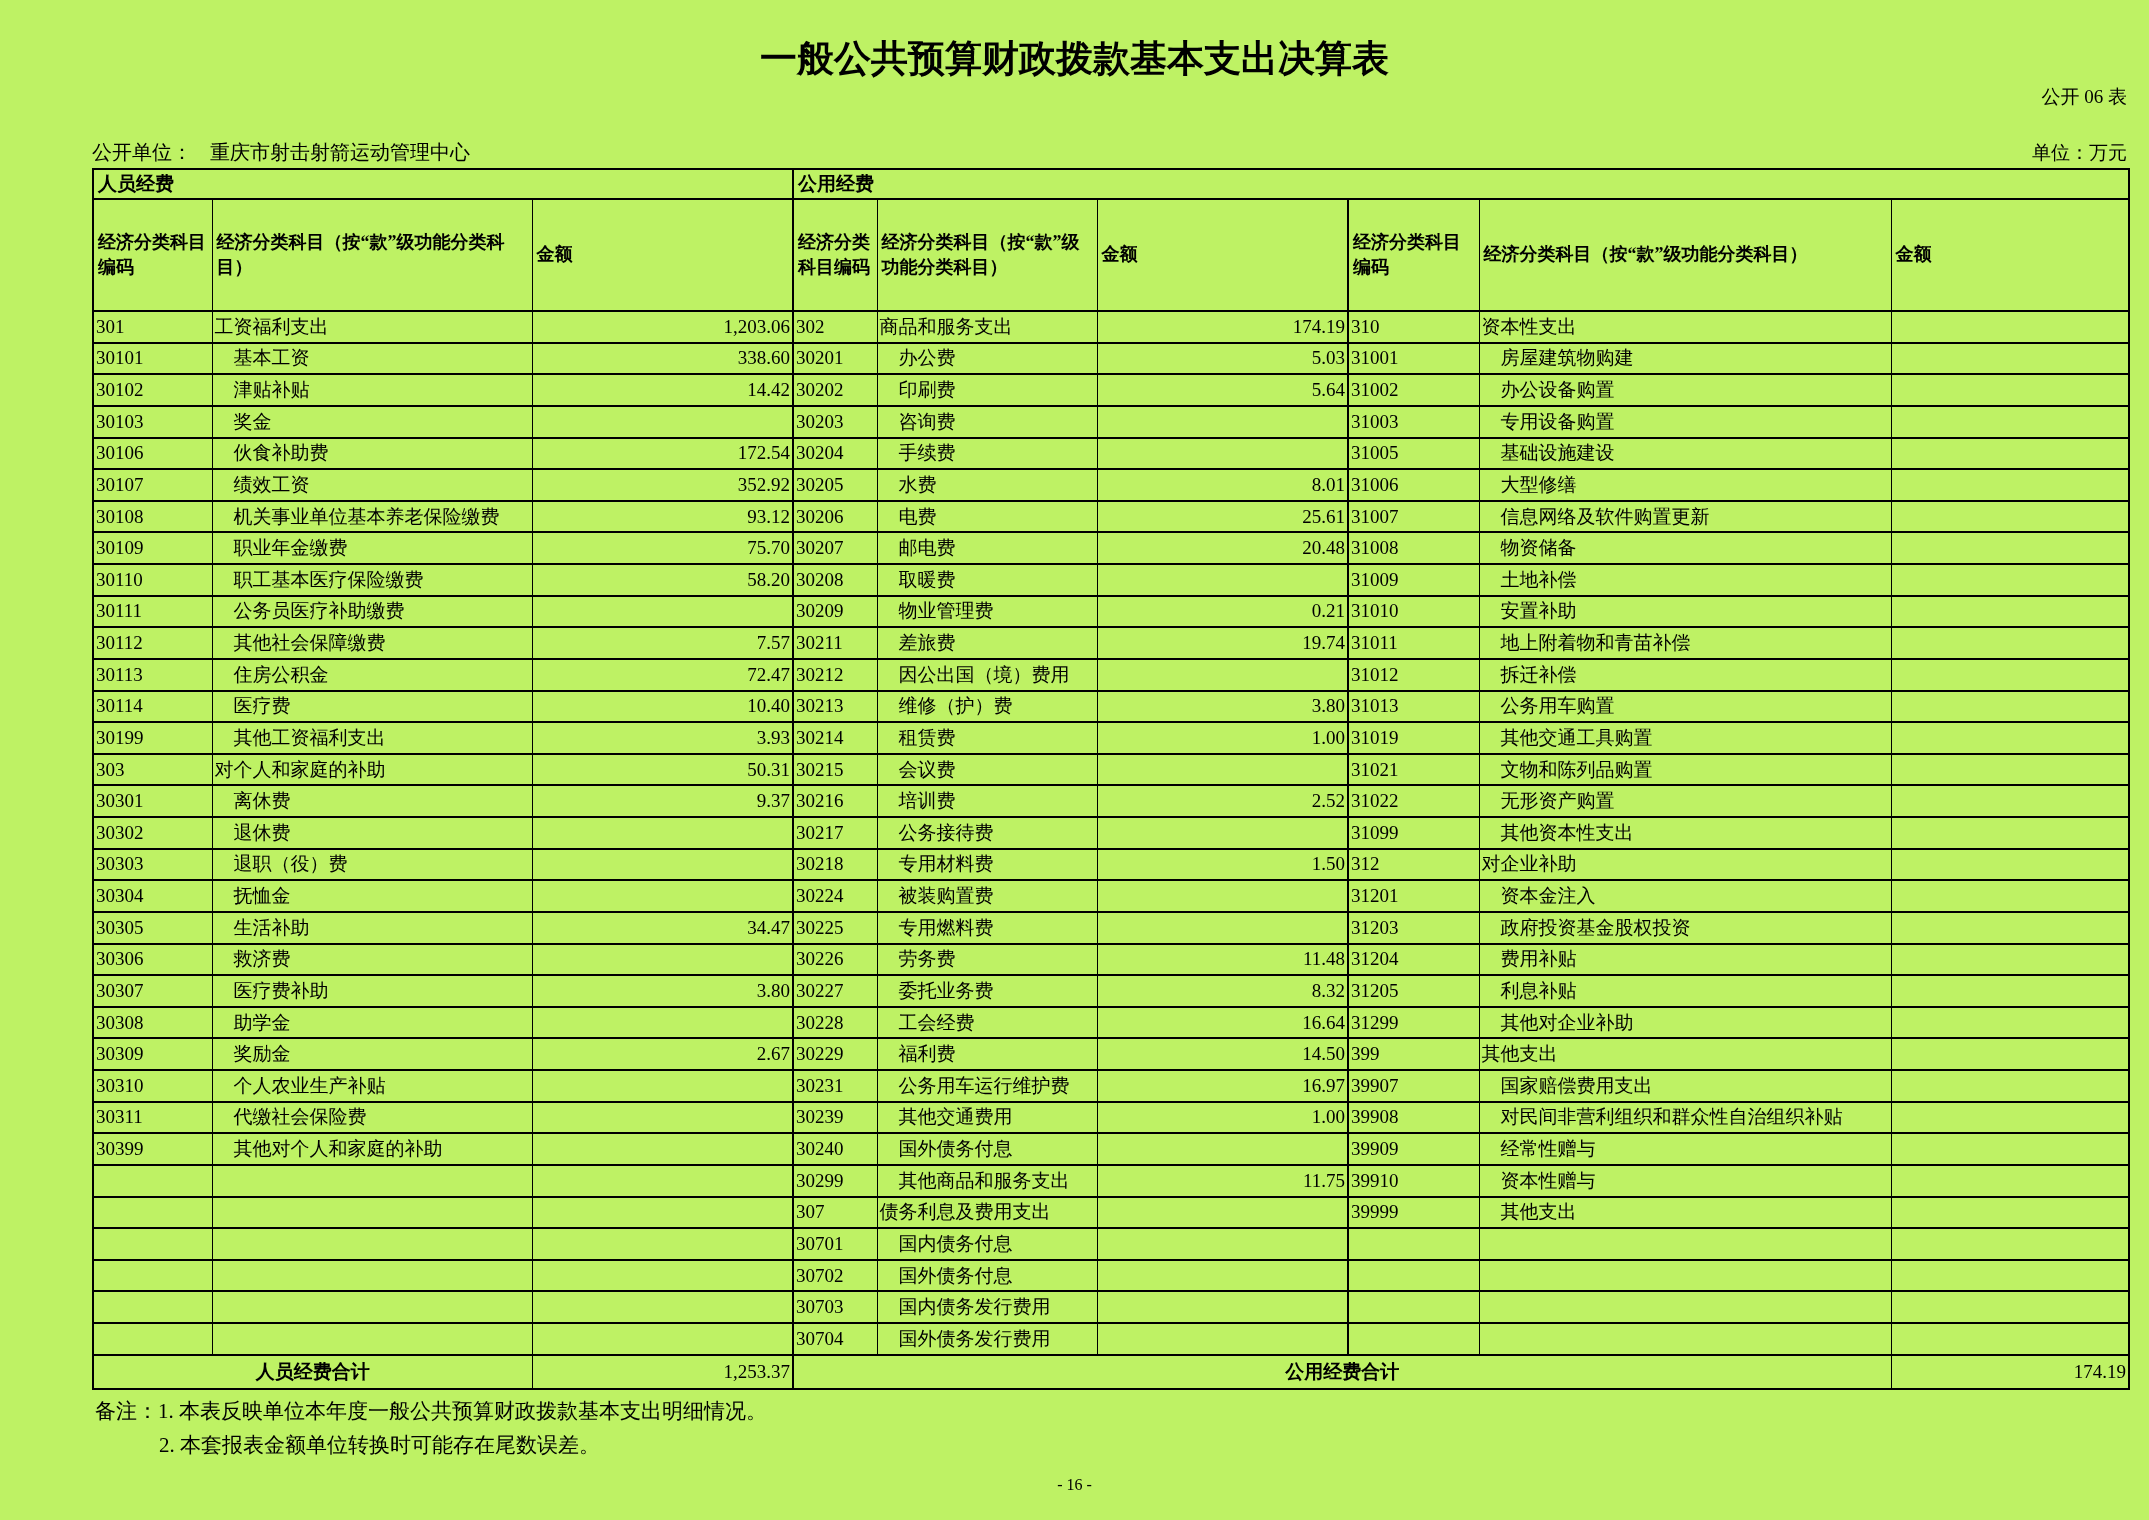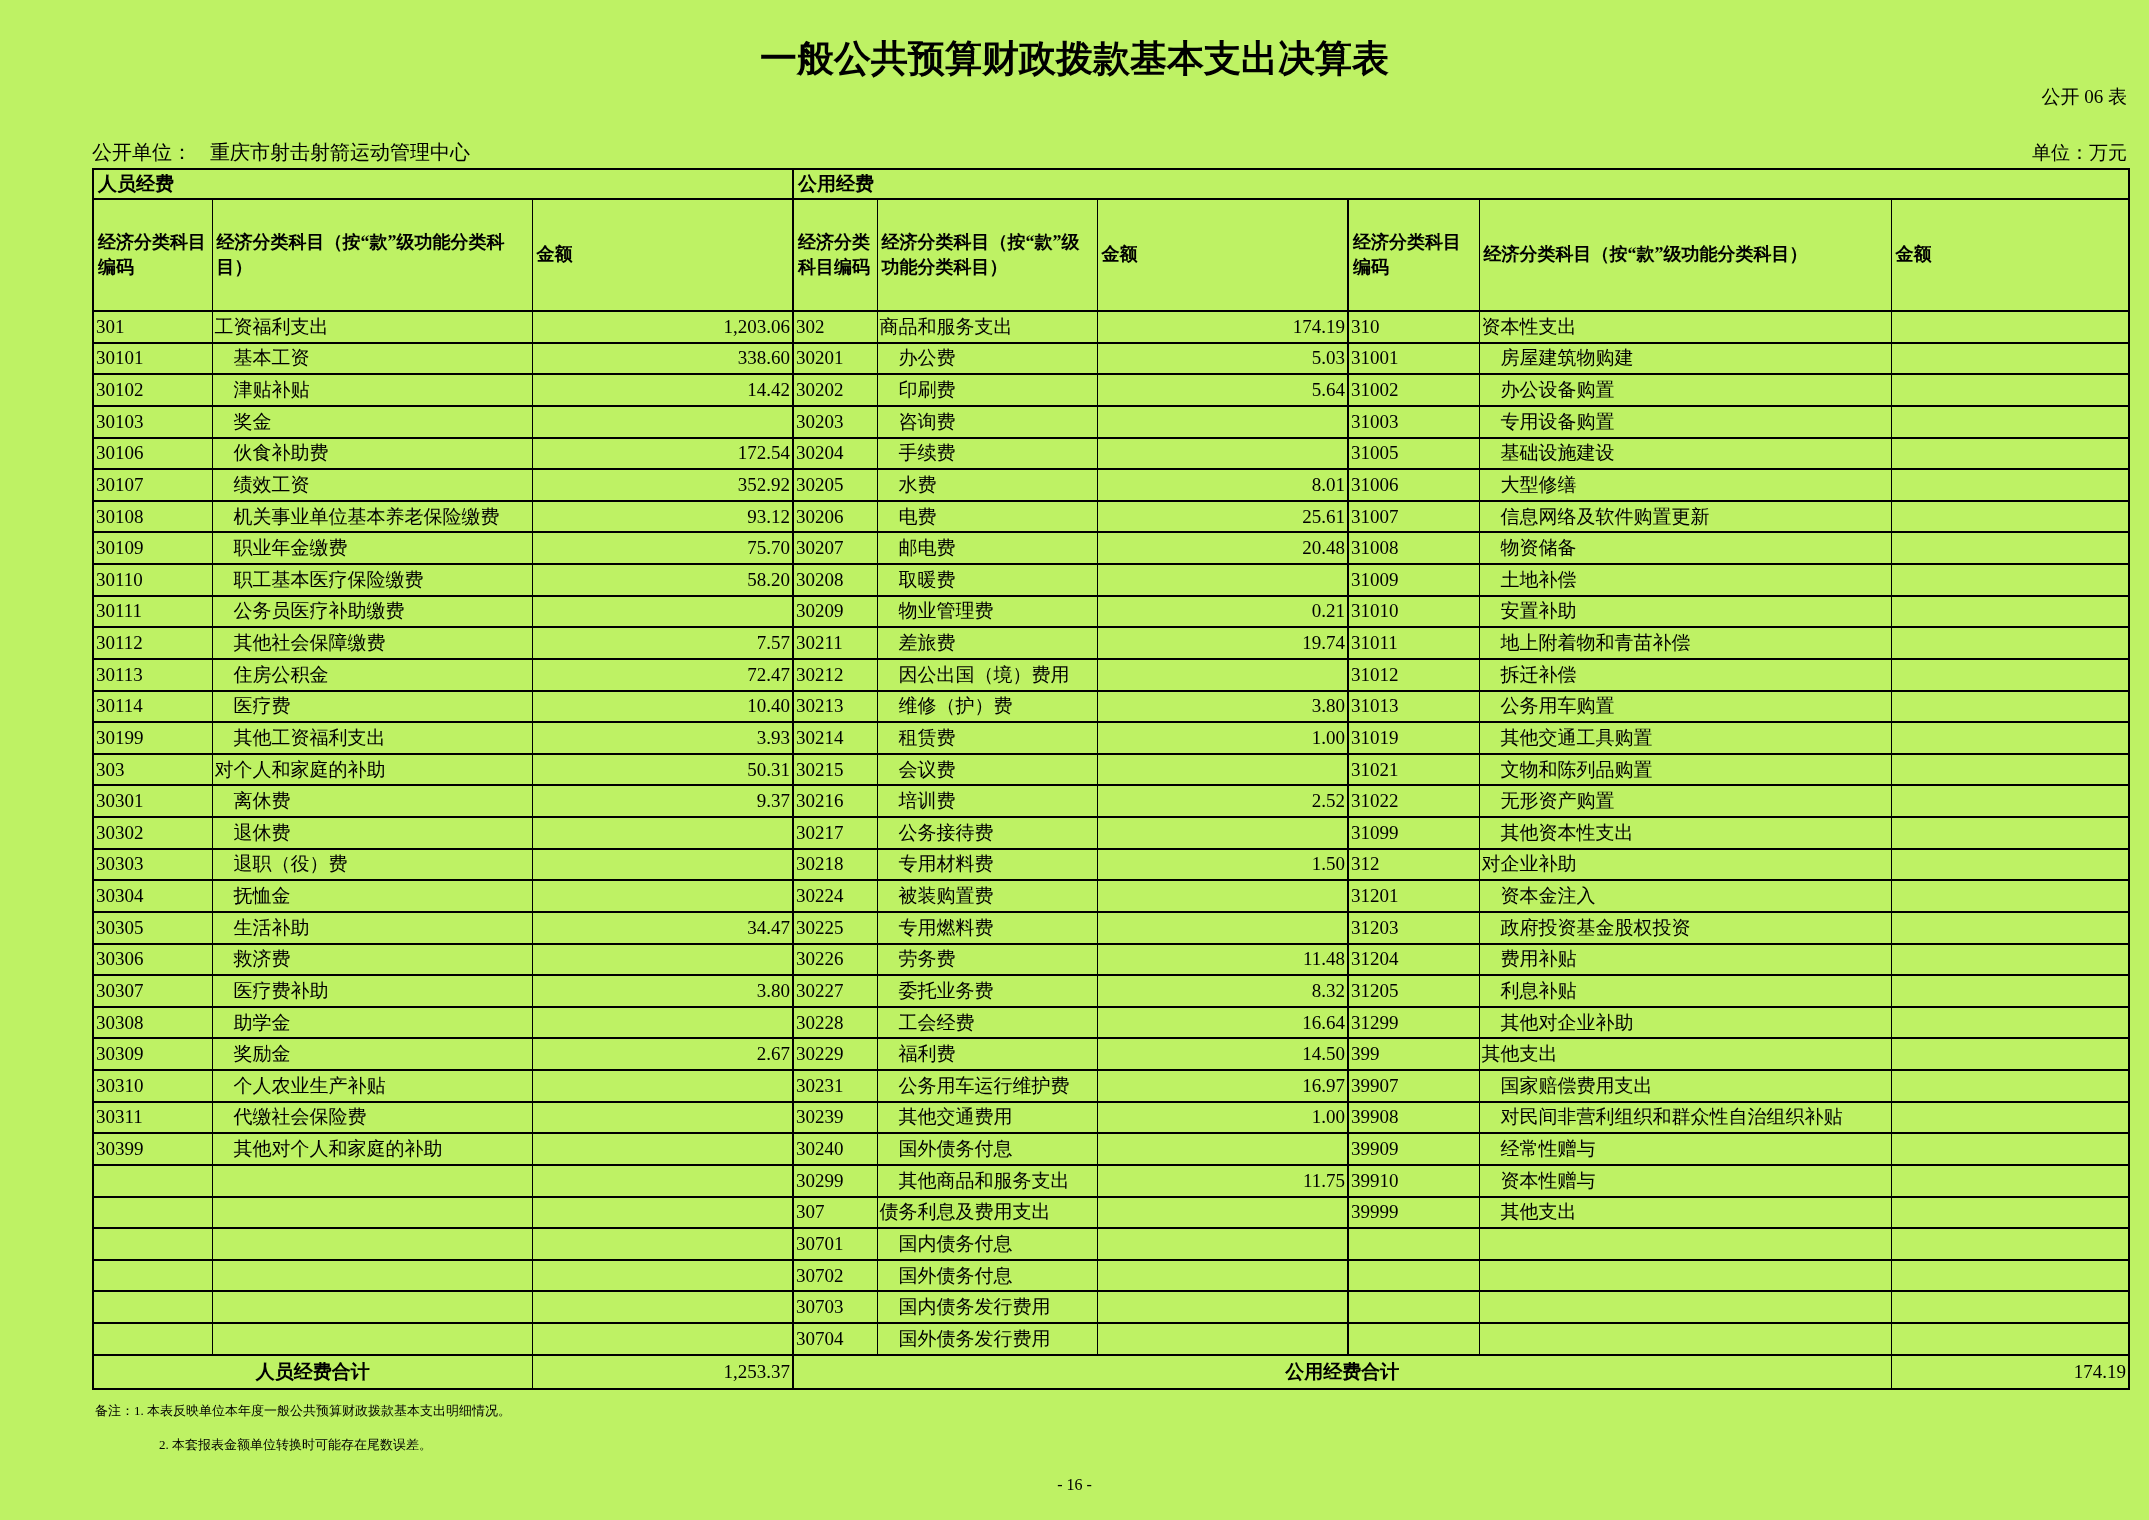--- a/index.html
+++ b/index.html
@@ -32,21 +32,21 @@
   .main td.code { text-align:left; }
   .main td.subject { text-align:left; }
   .main td.amount { text-align:right; }
   .sec { border-left-width:2px !important; }
   tr.group-row { height:30px; }
   tr.group-row th { font-size:19px; }
   tr.colhead-row { height:112px;border-radius:15px; }
   tr.total-row { height:34px; }
   td.total-label { font-weight:bold; text-align:center !important; font-size:19px; }
 
-  .notes { position:absolute; top:1394px; left:95px; font-size:13px; line-height:34px; }
+  .notes { position:absolute; top:1394px; left:95px; font-size:21px; line-height:34px; }
   .notes .note-2 { margin-left:64px; }
   .page-num { position:absolute; top:1476px; left:0; width:100%; text-align:center; font-size:16px; }
 </style>
 </head>
 <body>
 
 <div class="page">
 
   <div class="title">一般公共预算财政拨款基本支出决算表</div>
 

